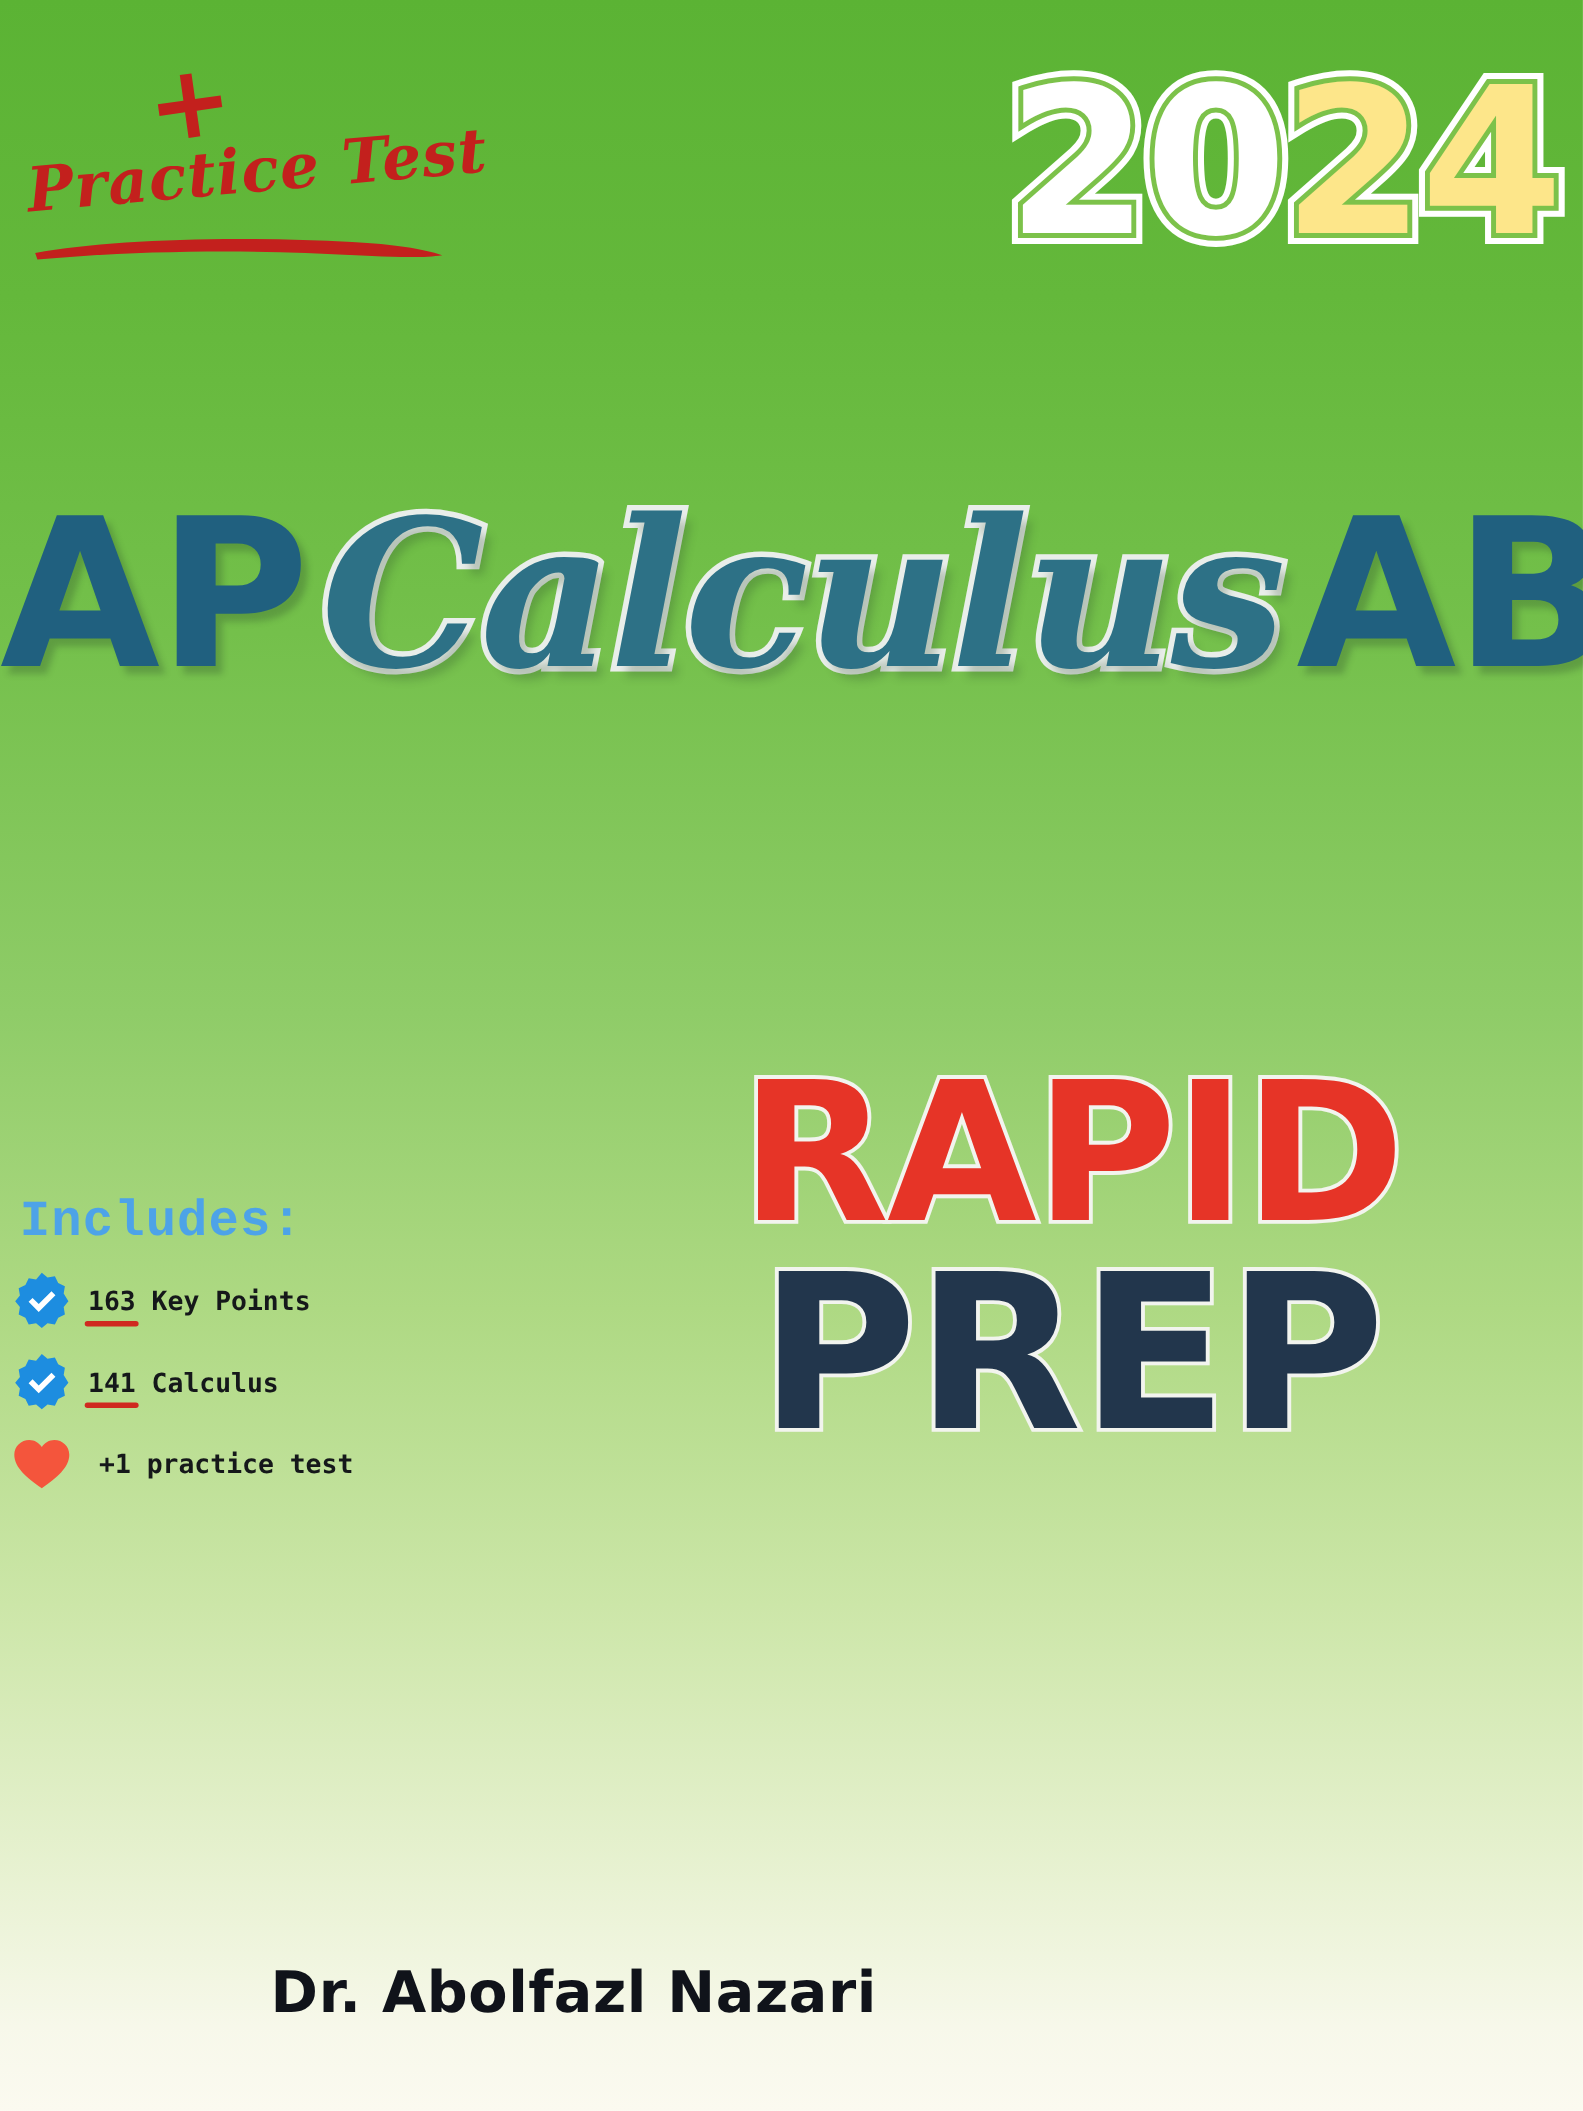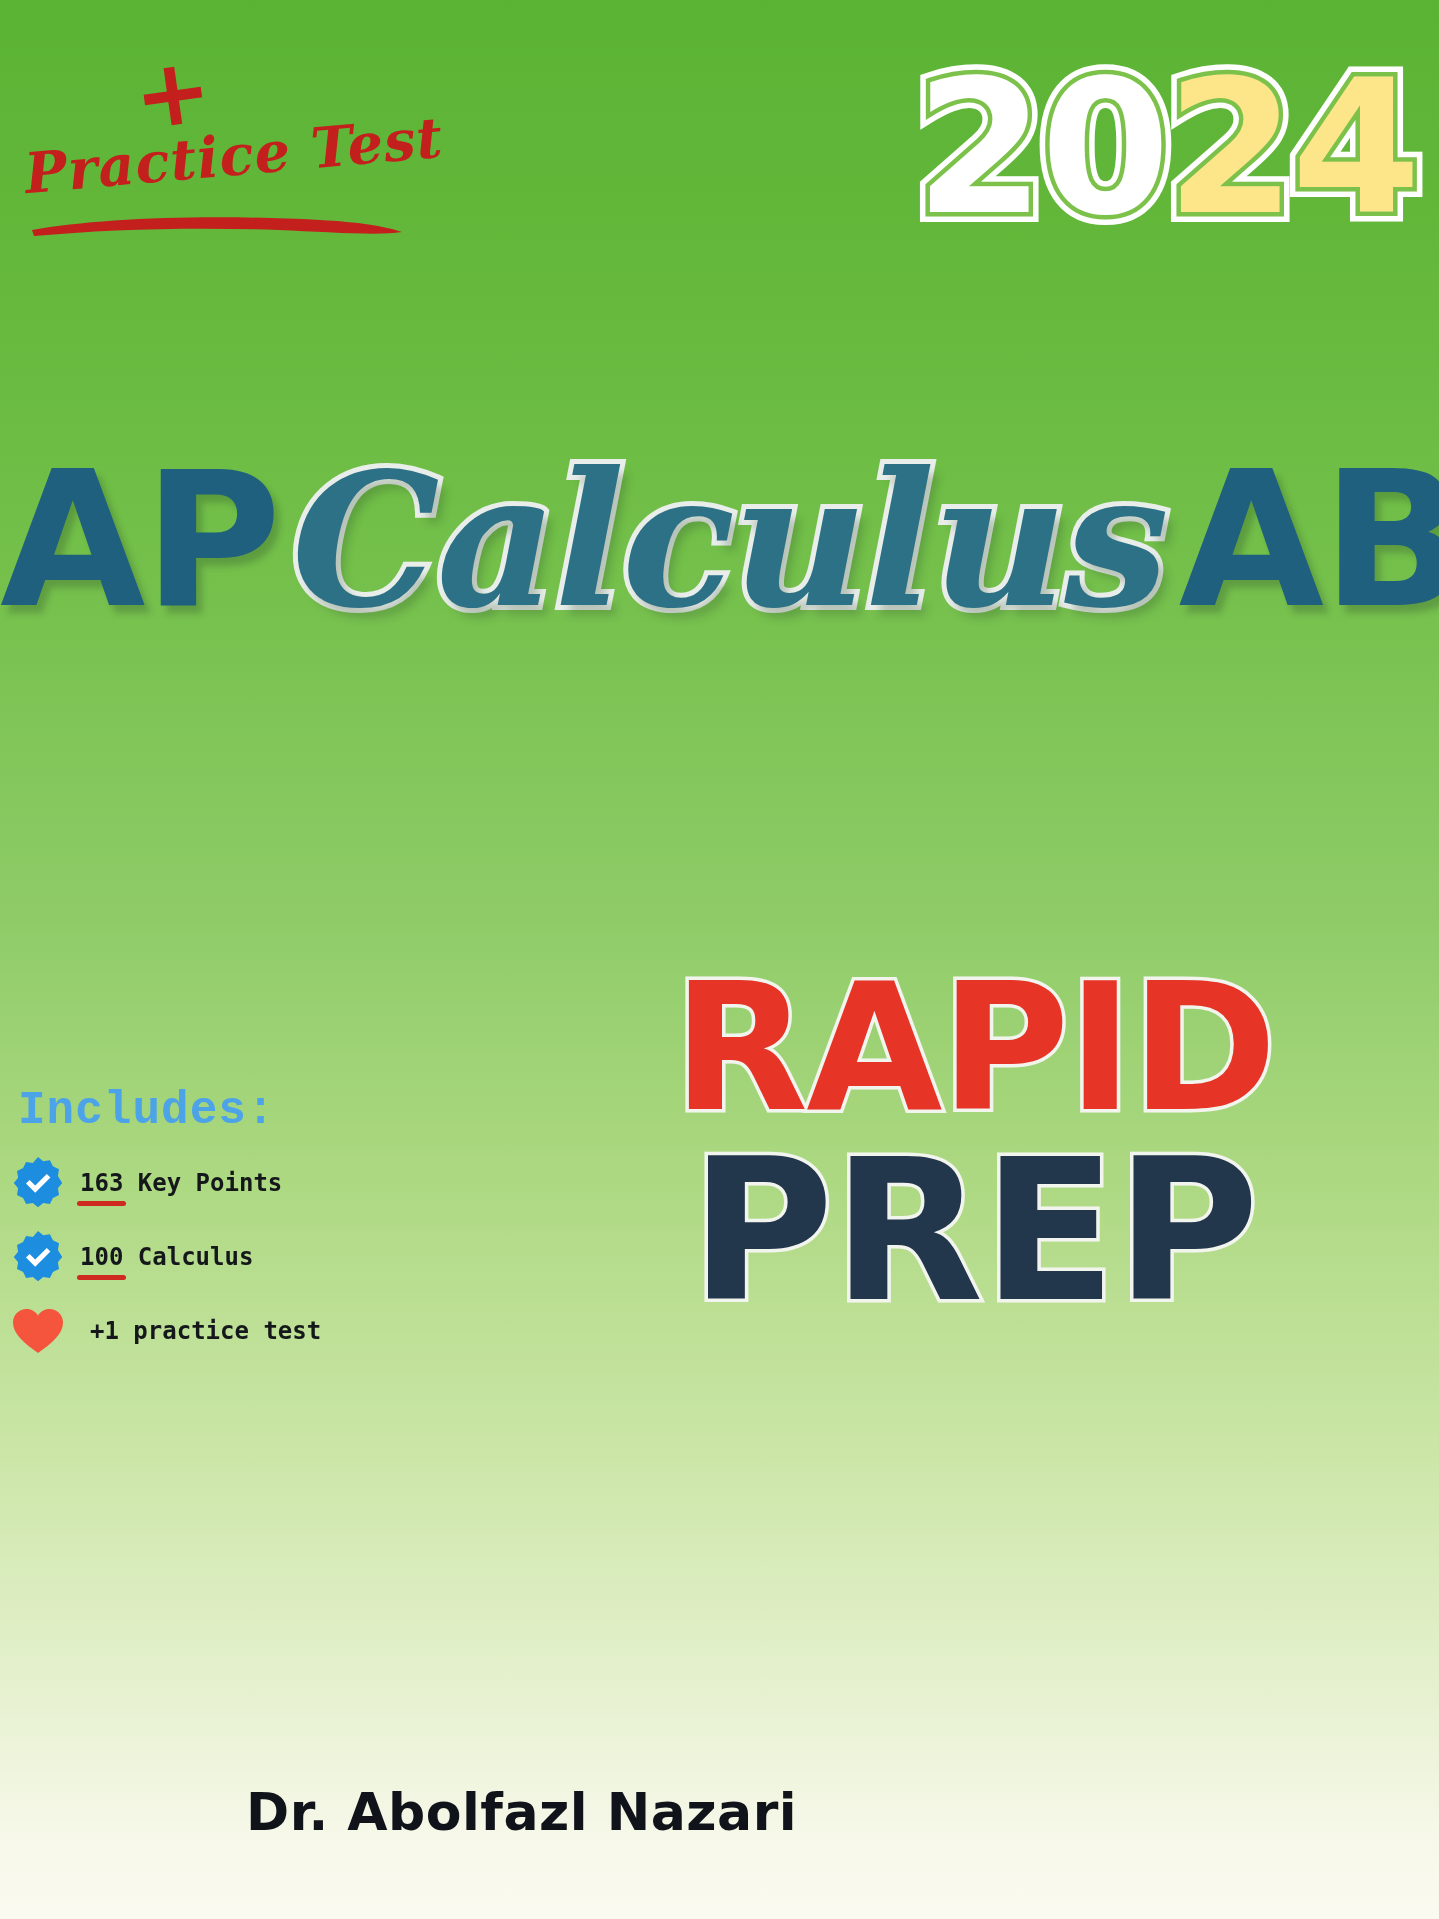--- a/index.html
+++ b/index.html
@@ -273,21 +273,21 @@
         </span>
         <span class="lbl"><span class="num">163</span><span> Key Points</span></span>
       </li>
       <li>
         <span class="mark">
           <svg viewBox="0 0 56 56" width="56" height="56">
             <path fill="#1d8de0" d="M28 2l5.2 4.3 6.7-1.1 3 6.1 6.1 3-1.1 6.7L52.2 28l-4.3 5.2 1.1 6.7-6.1 3-3 6.1-6.7-1.1L28 52.2l-5.2-4.3-6.7 1.1-3-6.1-6.1-3 1.1-6.7L3.8 28l4.3-5.2-1.1-6.7 6.1-3 3-6.1 6.7 1.1z"></path>
             <path fill="#ffffff" d="M16 28.5l3.6-3.6 5.6 5.6 11.6-11.6 3.6 3.6-15.2 15.2z"></path>
           </svg>
         </span>
-        <span class="lbl"><span class="num">100</span><span> Calculus</span></span>
+        <span class="lbl"><span class="num">141</span><span> Calculus</span></span>
       </li>
       <li class="heart">
         <span class="mark">
           <svg viewBox="0 0 56 56" width="56" height="56">
             <path fill="#f4553c" d="M28 50C14 40 3 31 3 19.5 3 11.5 9.3 6 16.6 6 21.4 6 25.5 8.5 28 12.4 30.5 8.5 34.6 6 39.4 6 46.7 6 53 11.5 53 19.5 53 31 42 40 28 50z"></path>
           </svg>
         </span>
         <span class="lbl"><span>+1 practice test</span></span>
       </li>
     </ul>

